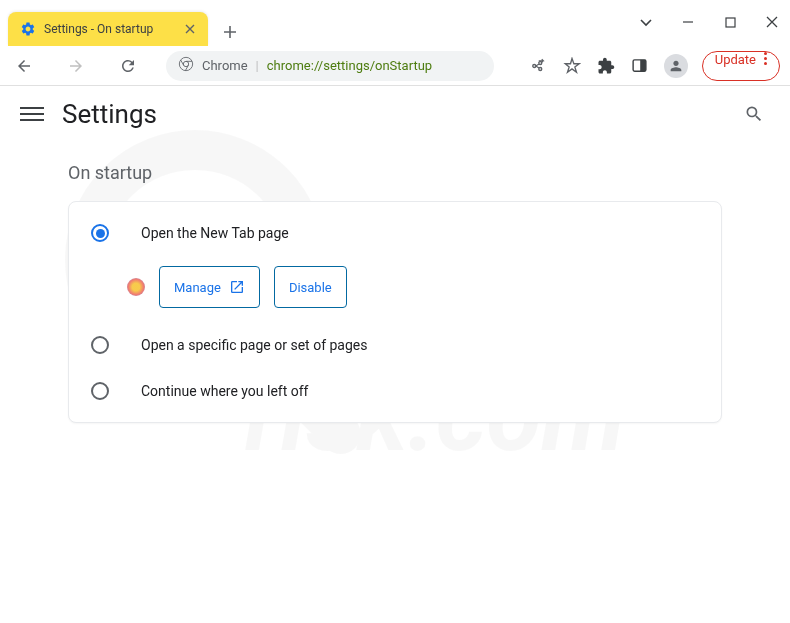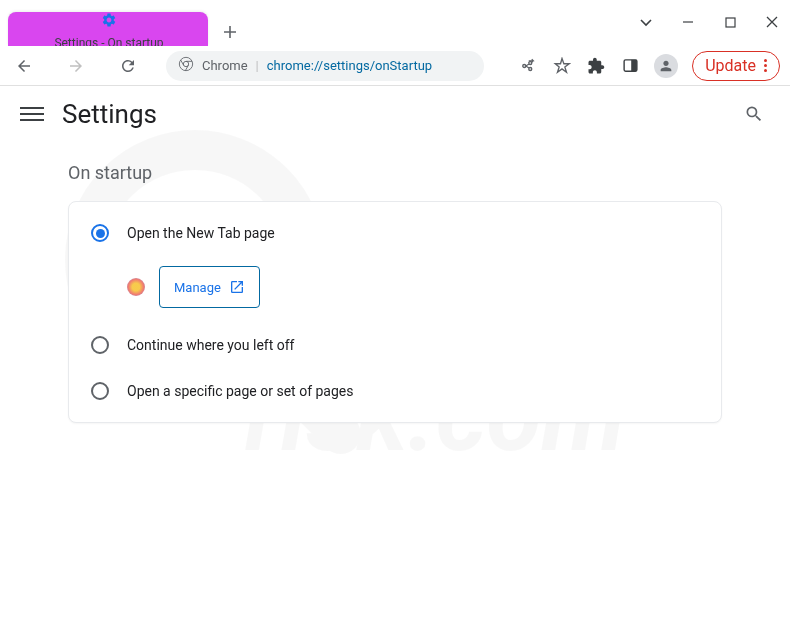--- a/index.html
+++ b/index.html
@@ -4,55 +4,55 @@
   <style>
     * { box-sizing: border-box; margin: 0; padding: 0; font-family: 'Segoe UI', Roboto, Arial, sans-serif; }
     body { width: 790px; height: 623px; background: #fff; position: relative; overflow: hidden; }
     
     
     .watermark { position: absolute; top: 50%; left: 50%; transform: translate(-50%, -50%); z-index: 0; pointer-events: none; opacity: 0.06; }
     .watermark svg { width: 700px; height: 400px; }
     
     
     .titlebar { height: 46px; background: #fff; display: flex; align-items: flex-end; padding: 6px 8px 0 8px; position: relative; z-index: 1; }
-    .tab { height: 34px; background: #d946ef; border-radius: 8px 8px 0 0; display: flex; align-items: center; padding: 0 10px 0 12px; min-width: 200px; gap: 8px; box-shadow: 0 -1px 3px rgba(0,0,0,0.08); flex-direction: column; }
+    .tab { height: 34px; background: #fde047; border-radius: 8px 8px 0 0; display: flex; align-items: center; padding: 0 10px 0 12px; min-width: 200px; gap: 8px; box-shadow: 0 -1px 3px rgba(0,0,0,0.08); }
     .tab-icon { width: 16px; height: 16px; display: flex; align-items: center; justify-content: center; }
     .tab-title { font-size: 12px; color: #3c4043; flex: 1; }
     .tab-close { width: 16px; height: 16px; display: flex; align-items: center; justify-content: center; cursor: pointer; border-radius: 50%; }
     .newtab { width: 28px; height: 28px; display: flex; align-items: center; justify-content: center; margin-left: 8px; border-radius: 50%; cursor: pointer; }
     .win-controls { position: absolute; right: 8px; top: 12px; display: flex; gap: 22px; align-items: center; }
     .win-btn { width: 20px; height: 20px; display: flex; align-items: center; justify-content: center; cursor: pointer; }
     
     
     .toolbar { height: 40px; border-bottom: 1px solid #e0e0e0; display: flex; align-items: center; padding: 0 10px; gap: 24px; position: relative; z-index: 1; background: #fff; }
     .nav-btn { width: 28px; height: 28px; display: flex; align-items: center; justify-content: center; border-radius: 50%; cursor: pointer; color: #5f6368; }
     .nav-btn.disabled { color: #c0c0c0; }
     .omnibox { flex: 1; height: 30px; background: #f1f3f4; border-radius: 15px; display: flex; align-items: center; padding: 0 12px; gap: 8px; font-size: 13px; color: #5f6368; }
     .omnibox .chrome-label { color: #5f6368; }
     .omnibox .divider { color: #c0c0c0; }
-    .omnibox .url-path { color: #0369a1; }
+    .omnibox .url-path { color: #4d7c0f; }
     .toolbar-right { display: flex; align-items: center; gap: 14px; margin-left: 10px; }
     .toolbar-icon { width: 20px; height: 20px; display: flex; align-items: center; justify-content: center; cursor: pointer; color: #5f6368; }
     .avatar { width: 24px; height: 24px; border-radius: 50%; background: #dadce0; display: flex; align-items: center; justify-content: center; }
-    .update-btn { height: 30px; padding: 0 12px; border: 1px solid #d93025; border-radius: 15px; display: flex; align-items: center; gap: 8px; color: #d93025; font-size: 16px; cursor: pointer; }
+    .update-btn { height: 30px; padding: 0 12px; border: 1px solid #d93025; border-radius: 15px; display: flex; align-items: flex-start; gap: 8px; color: #d93025; font-size: 13px; cursor: pointer; }
     .update-dots { display: flex; flex-direction: column; gap: 2px; }
     .update-dots span { width: 3px; height: 3px; border-radius: 50%; background: #d93025; }
     
     
     .settings-header { height: 56px; display: flex; align-items: center; padding: 0 20px; position: relative; z-index: 1; }
     .hamburger { width: 24px; height: 24px; display: flex; flex-direction: column; justify-content: center; gap: 4px; cursor: pointer; margin-right: 18px; }
     .hamburger span { height: 2px; background: #3c4043; }
     .settings-title { font-size: 26px; color: #202124; font-weight: 400; }
     .search-btn { position: absolute; right: 24px; width: 24px; height: 24px; display: flex; align-items: center; justify-content: center; cursor: pointer; color: #5f6368; }
     
     
     .content { padding: 20px 0 0 0; position: relative; z-index: 1; }
     .section-title { font-size: 18px; color: #5f6368; margin: 0 0 18px 68px; }
     .card { margin: 0 68px; background: #fff; border: 1px solid #e8eaed; border-radius: 8px; padding: 8px 0; box-shadow: 0 1px 2px rgba(0,0,0,0.04); }
-    .option-row { display: flex; align-items: center; padding: 14px 22px; gap: 18px; font-size: 14px; color: #202124; }
+    .option-row { display: flex; align-items: center; padding: 14px 22px; gap: 32px; font-size: 14px; color: #202124; }
     .controlled-row { display: flex; align-items: center; padding: 10px 22px 14px 58px; gap: 14px; font-size: 13px; color: #5f6368; }
     .radio { width: 18px; height: 18px; border-radius: 50%; border: 2px solid #5f6368; display: flex; align-items: center; justify-content: center; cursor: pointer; flex-shrink: 0; }
     .radio.checked { border-color: #1a73e8; }
     .radio.checked::after { content: ''; width: 9px; height: 9px; border-radius: 50%; background: #1a73e8; }
     .ext-icon { width: 18px; height: 18px; border-radius: 50%; background: radial-gradient(circle, #f4b400 30%, #ea4335 60%, #4285f4 100%); opacity: 0.7; flex-shrink: 0; }
     .controlled-text { flex: 1; }
     .btn-outline { height: 42px; padding: 0 14px; border: 1px solid #0369a1; border-radius: 4px; background: #fff; color: #1a73e8; font-size: 13px; display: flex; align-items: center; gap: 8px; cursor: pointer; }
     .btn-outline svg { width: 16px; height: 16px; }
   </style>
 </head>
@@ -201,26 +201,29 @@
     </div>
 
     <div class="controlled-row">
       <span class="ext-icon"></span>
       <button class="btn-outline">
         <span>Manage</span>
         <svg viewBox="0 0 24 24">
             <path fill="#1a73e8" d="M19 19H5V5h7V3H5a2 2 0 00-2 2v14a2 2 0 002 2h14c1.1 0 2-.9 2-2v-7h-2v7zM14 3v2h3.59l-9.83 9.83 1.41 1.41L19 6.41V10h2V3h-7z"></path>
           </svg>
       </button>
+      <button class="btn-outline">
+        <span>Disable</span>
+      </button>
+    </div>
+
+    <div class="option-row">
+      <span class="radio"></span>
+      <span>Open a specific page or set of pages</span>
     </div>
 
     <div class="option-row">
       <span class="radio"></span>
       <span>Continue where you left off</span>
     </div>
 
-    <div class="option-row">
-      <span class="radio"></span>
-      <span>Open a specific page or set of pages</span>
-    </div>
-
   </div>
 </div>
 
 </body></html>

